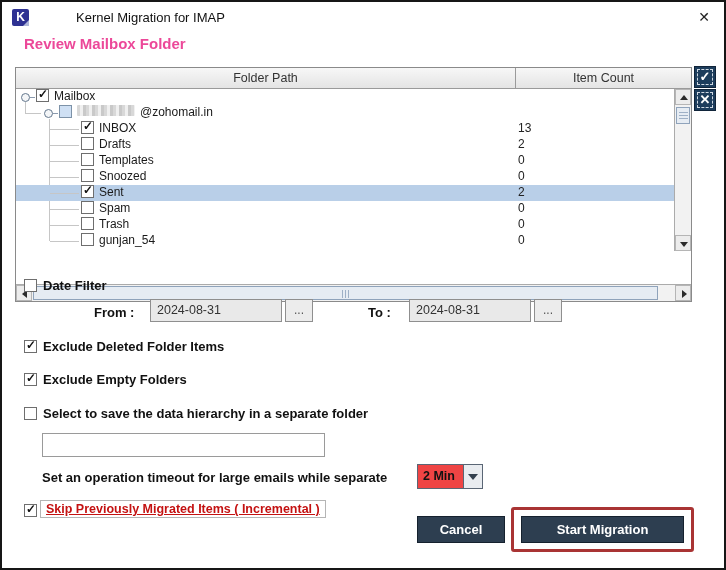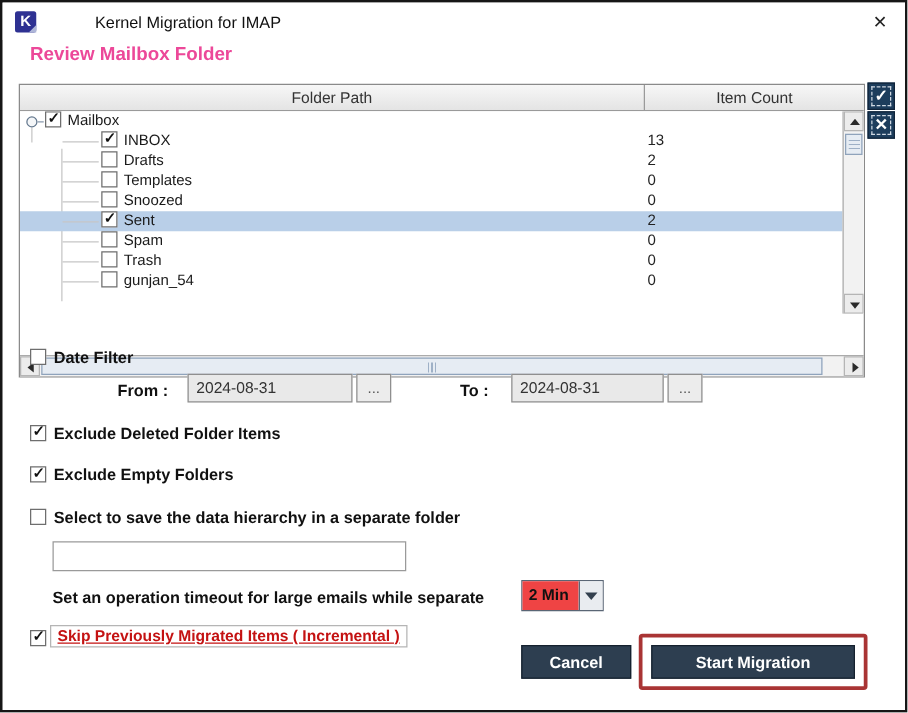--- a/index.html
+++ b/index.html
@@ -156,20 +156,27 @@
       <div class="th count">Item Count</div>
     </div>
     <div class="tbody">
       <div class="vline1"></div>
       <div class="vline2"></div>
 
       <div class="trow d0">
           <span class="handle"></span>
           <span class="cb checked"></span>
           <span class="tlabel">Mailbox</span>
+          <span class="tcount"></span>
+        </div>
+        <div class="trow d1">
+          <span class="handle"></span>
+          <span class="cb partial"></span>
+          <span class="blur"></span>
+          <span class="tlabel">@zohomail.in</span>
           <span class="tcount"></span>
         </div>
         <div class="trow d2">
           <span class="cb checked"></span>
           <span class="tlabel">INBOX</span>
           <span class="tcount">13</span>
         </div>
         <div class="trow d2">
           <span class="cb"></span>
           <span class="tlabel">Drafts</span>

